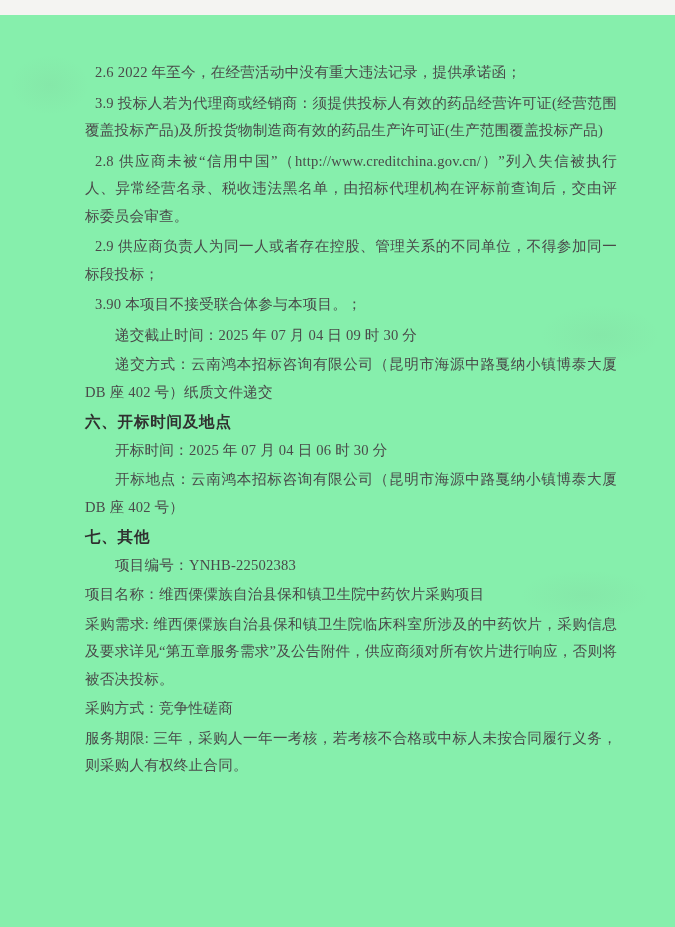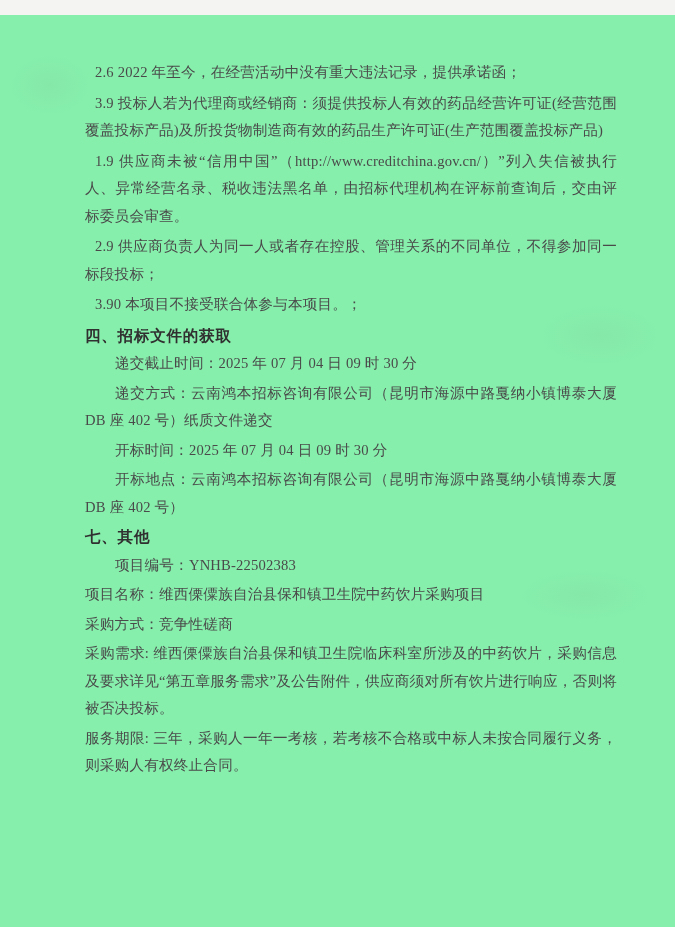--- a/index.html
+++ b/index.html
@@ -56,42 +56,42 @@
 
 <div class="page">
 
   <div class="smudge s1"></div>
   <div class="smudge s2"></div>
   <div class="smudge s3"></div>
 
   <section>
     <p class="clause">2.6 2022 年至今，在经营活动中没有重大违法记录，提供承诺函；</p>
     <p class="clause">3.9 投标人若为代理商或经销商：须提供投标人有效的药品经营许可证(经营范围覆盖投标产品)及所投货物制造商有效的药品生产许可证(生产范围覆盖投标产品)</p>
-    <p class="clause">1.9 供应商未被“信用中国”（http://www.creditchina.gov.cn/）”列入失信被执行人、异常经营名录、税收违法黑名单，由招标代理机构在评标前查询后，交由评标委员会审查。</p>
+    <p class="clause">2.8 供应商未被“信用中国”（http://www.creditchina.gov.cn/）”列入失信被执行人、异常经营名录、税收违法黑名单，由招标代理机构在评标前查询后，交由评标委员会审查。</p>
     <p class="clause">2.9 供应商负责人为同一人或者存在控股、管理关系的不同单位，不得参加同一标段投标；</p>
     <p class="clause">3.90 本项目不接受联合体参与本项目。；</p>
   </section>
 
   <section>
-    <h2>四、招标文件的获取</h2>
   </section>
 
   <section>
     <p class="ind">递交截止时间：2025 年 07 月 04 日  09 时 30 分</p>
     <p class="ind">递交方式：云南鸿本招标咨询有限公司（昆明市海源中路戛纳小镇博泰大厦 DB 座 402 号）纸质文件递交</p>
   </section>
 
   <section>
-    <p class="ind">开标时间：2025 年 07 月 04 日  09 时 30 分</p>
+    <h2>六、开标时间及地点</h2>
+    <p class="ind">开标时间：2025 年 07 月 04 日  06 时 30 分</p>
     <p class="ind">开标地点：云南鸿本招标咨询有限公司（昆明市海源中路戛纳小镇博泰大厦 DB 座 402 号）</p>
   </section>
 
   <section>
     <h2>七、其他</h2>
     <p class="ind">项目编号：YNHB-22502383</p>
     <p>项目名称：维西傈僳族自治县保和镇卫生院中药饮片采购项目</p>
+    <p>采购需求: 维西傈僳族自治县保和镇卫生院临床科室所涉及的中药饮片，采购信息及要求详见“第五章服务需求”及公告附件，供应商须对所有饮片进行响应，否则将被否决投标。</p>
     <p>采购方式：竞争性磋商</p>
-    <p>采购需求: 维西傈僳族自治县保和镇卫生院临床科室所涉及的中药饮片，采购信息及要求详见“第五章服务需求”及公告附件，供应商须对所有饮片进行响应，否则将被否决投标。</p>
     <p>服务期限: 三年，采购人一年一考核，若考核不合格或中标人未按合同履行义务，则采购人有权终止合同。</p>
 
   </section>
 
 </div>
 
 </body></html>

